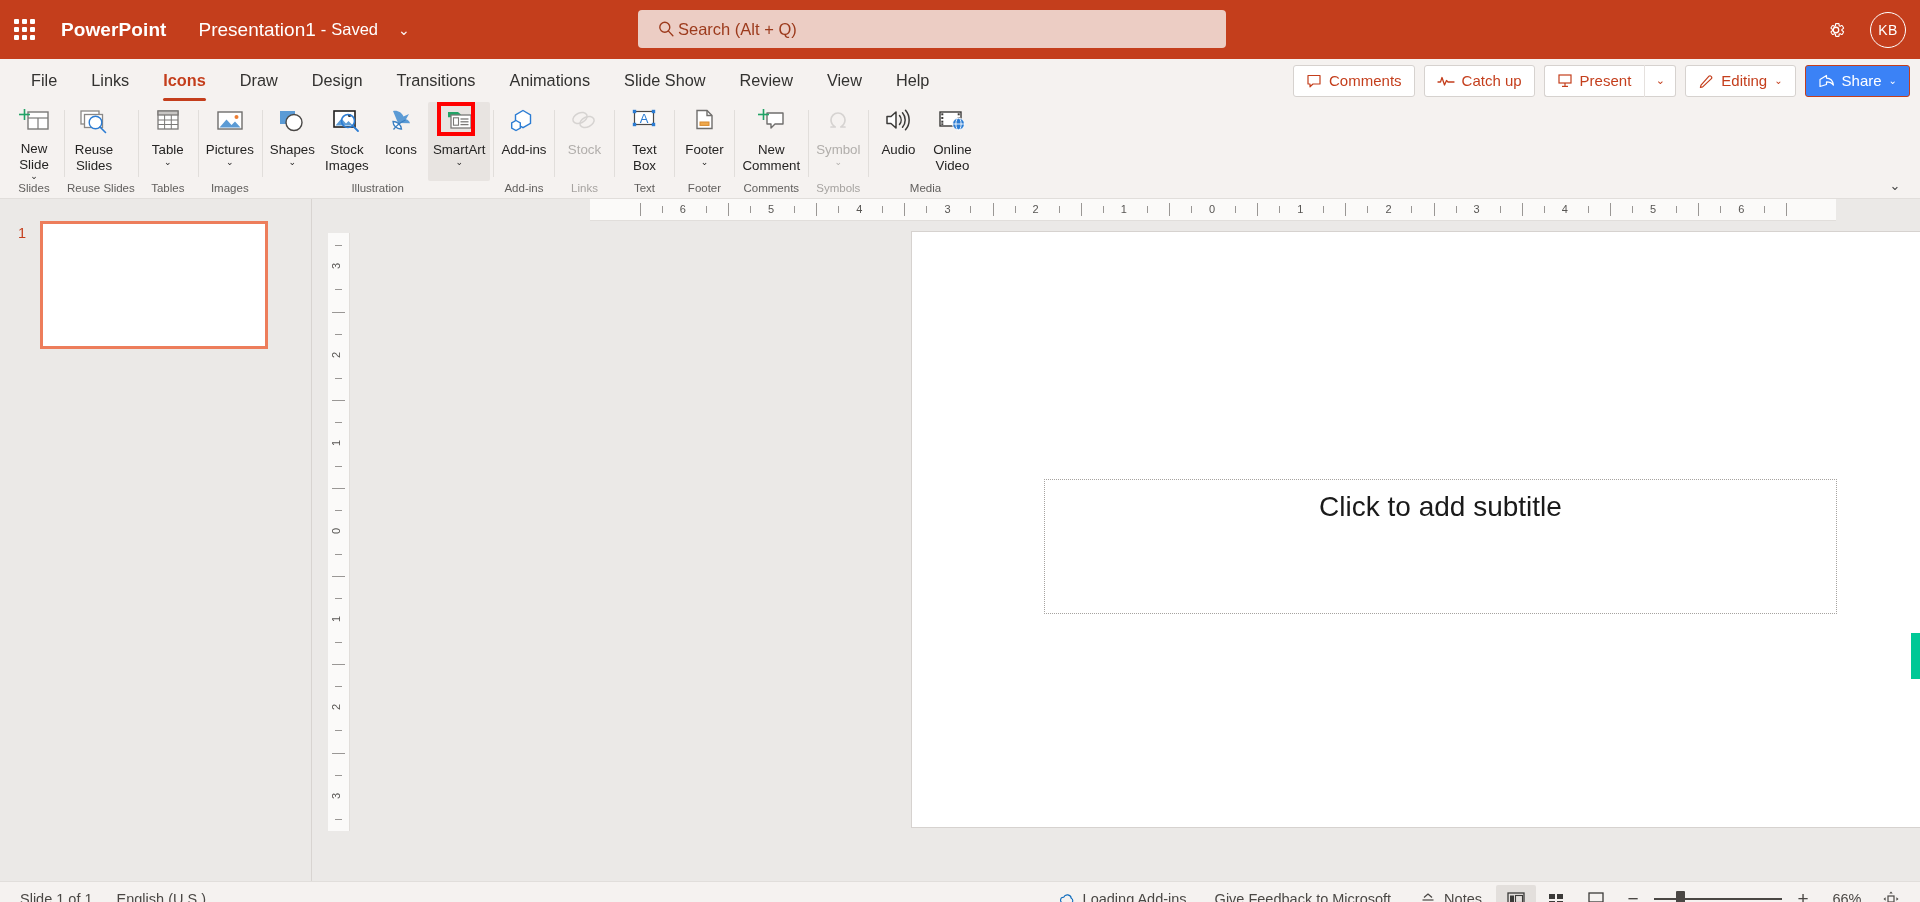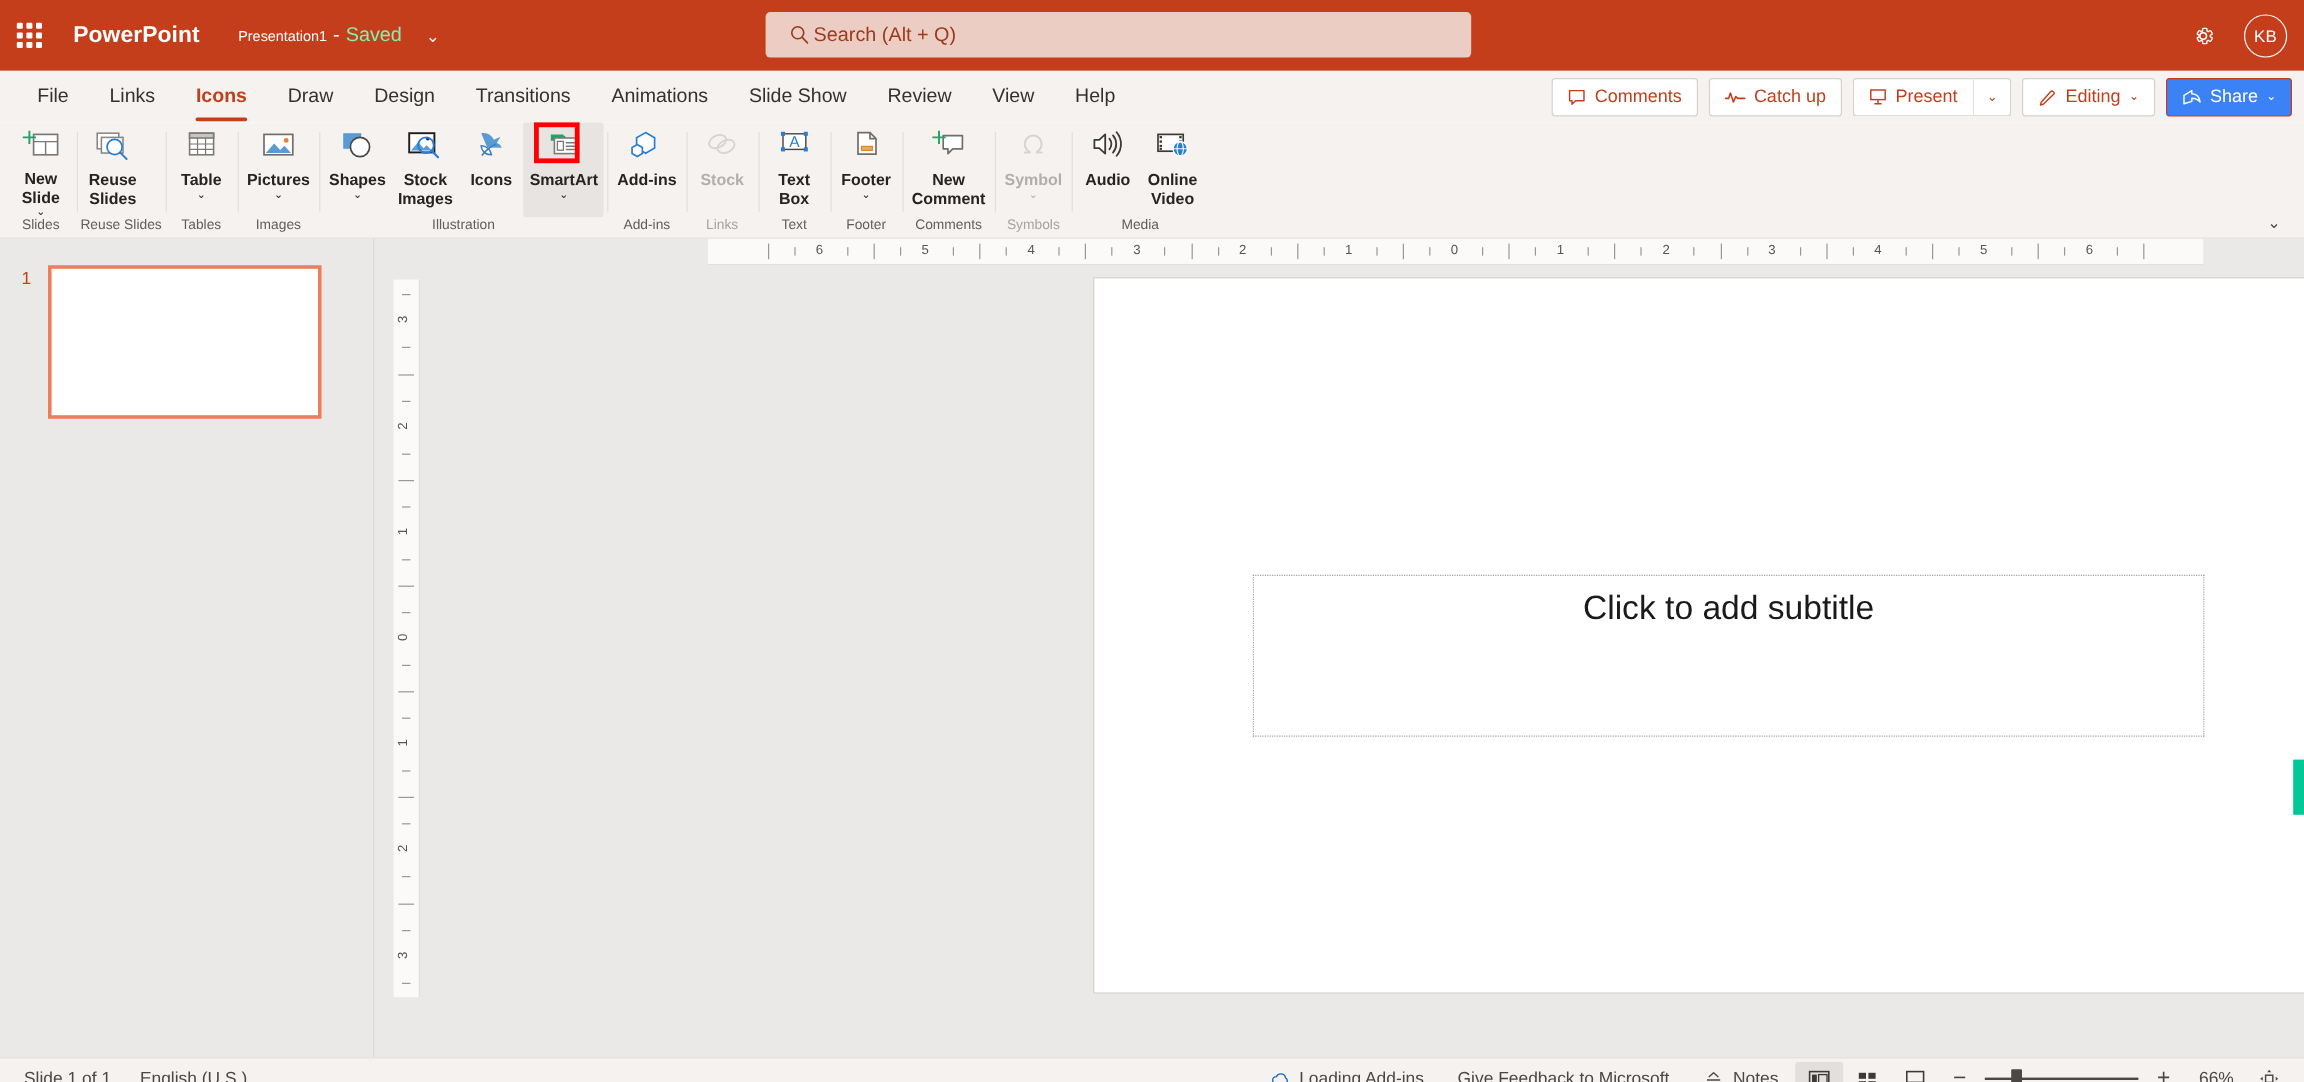--- a/index.html
+++ b/index.html
@@ -32,25 +32,25 @@
     grid-template-rows: repeat(3, 5px);
     gap: 3px;
   }
   .waffle-grid i { width: 5px; height: 5px; background: #fff; border-radius: 1px; display:block; }
   .app-name {
     color: #fff; font-size: 19px; font-weight: bold;
     margin-left: 13px; letter-spacing: .1px;
     cursor: pointer;
   }
   .doc-title {
-    color: #fff; font-size: 12px; margin-left: 32px; white-space: nowrap;
+    color: #fff; font-size: 19px; margin-left: 32px; white-space: nowrap;
     cursor: pointer;
   }
   .doc-sep { color: #fff; font-size: 16.5px; padding: 0 5px; }
-  .doc-status { color: #86efac; font-size: 16.5px; }
+  .doc-status { color: #ffffff; font-size: 16.5px; }
   .title-chev {
     color: #fff; font-size: 14px; margin-left: 20px; cursor: pointer;
     opacity: .95;
   }
   .search-wrap {
     position: absolute; left: 638px; top: 10px;
     width: 588px; height: 38px;
   }
   .search-box {
     width: 100%; height: 100%;
@@ -161,21 +161,20 @@
     display: flex; flex-direction: column; align-items: center;
     padding: 4px 5px 0 5px;
     cursor: pointer; border-radius: 2px;
     position: relative;
   }
   .ritem .ricon { height: 34px; display: flex; align-items: center; justify-content: center; }
   .ritem .rlabel {
     font-size: 13.3px; color: #252423; text-align: center;
     line-height: 15.5px; margin-top: 2px;
     white-space: pre-line;
-    font-weight: bold;
   }
   .ritem.disabled .rlabel { color: #b1aeab; }
   .ritem.highlighted { background: #e8e4e1; }
   .hl-box {
     position: absolute; left: 9px; top: 0px;
     width: 38px; height: 34px;
     border: 4px solid #ff0000;
     pointer-events: none;
   }
   .rchev { font-size: 9px; color: #252423; line-height: 10px; margin-top: -1px; }

